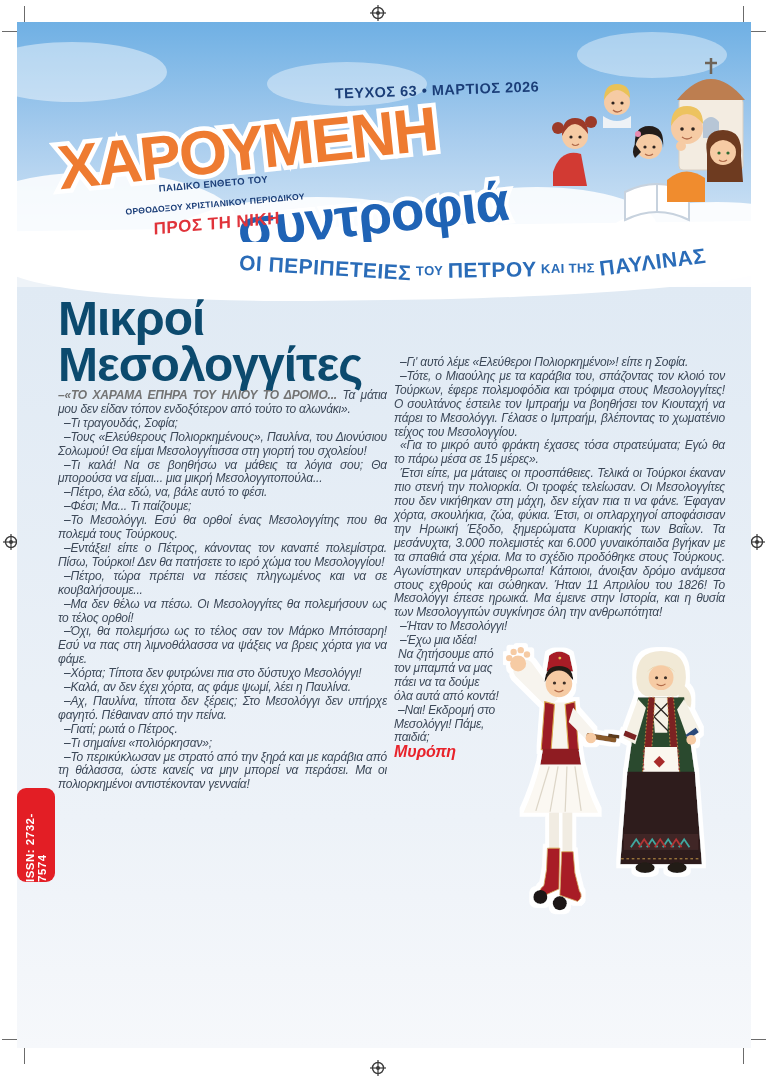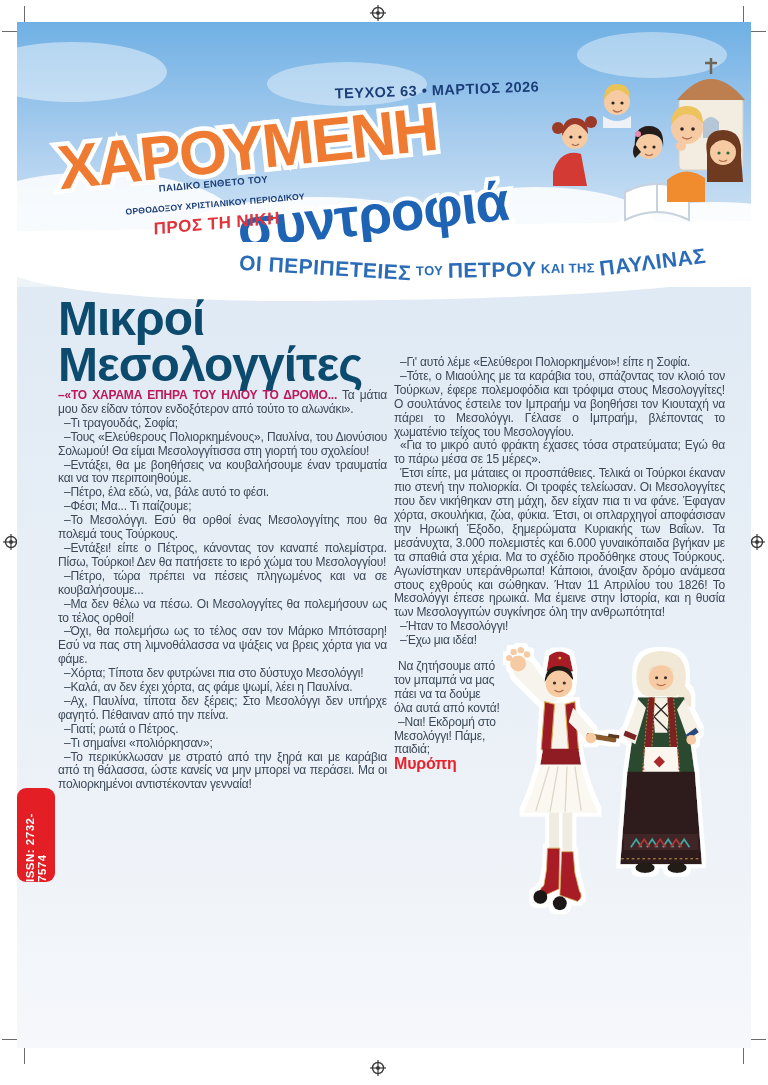--- a/index.html
+++ b/index.html
@@ -36,26 +36,26 @@
   .banner .small{font-size:13px;letter-spacing:.4px;vertical-align:2px;}
   .banner .w1{transform:rotate(4.5deg) translateY(1px);}
   .banner .w3{transform:translateY(6px);}
   .banner .w2,.banner .w4{transform:translateY(5px);}
   .banner .w5{transform:rotate(-6deg) translateY(1px);}
   
   .title{position:absolute;left:41px;top:274px;color:#0c4a6e;font-weight:bold;
          font-size:48px;line-height:.95;letter-spacing:-1px;}
   .col{position:absolute;color:#3c4858;font-size:12px;line-height:13.9px;
        letter-spacing:-.2px;text-align:justify;}
-  .col p{margin:0;text-indent:6px;}
+  .col p{margin:0;text-indent:6px;font-style:italic;}
   .leftcol{left:41px;top:367px;width:329px;height:656px;overflow:hidden;}
   .rightcol{left:377px;top:334px;width:331px;height:692px;}
-  .lead b{color:#be185d;}
+  .lead b{color:#737373;}
   .wraprow{display:flex;align-items:flex-start;}
-  .wrapcol{width:110px;text-align:left;margin-top:12px;}
+  .wrapcol{width:110px;text-align:left;}
   .wrapcol p{text-indent:4px;margin:0;}
   .signature{margin-top:32px;margin-left:14px;color:#e8232b;font-weight:bold;
              font-size:16px;text-indent:0 !important;}
   .fig-svg{margin-top:-30px;margin-left:2px;flex:0 0 auto;}
   
   .issn{position:absolute;left:0px;top:766px;width:38px;height:94px;background:#e31e25;
         border-radius:9px;display:flex;align-items:center;justify-content:center;}
   .issn span{writing-mode:vertical-rl;transform:rotate(180deg);color:#ffffff;
              font-weight:bold;font-size:11.5px;letter-spacing:.5px;}
 </style>
@@ -194,21 +194,21 @@
 
     <div class="title">
       <div>Μικροί</div>
       <div>Μεσολογγίτες</div>
     </div>
 
     <div class="col leftcol">
       <p class="lead" style="text-indent:0;"><b>–«ΤΟ ΧΑΡΑΜΑ ΕΠΗΡΑ ΤΟΥ ΗΛΙΟΥ ΤΟ ΔΡΟΜΟ...</b><span> Τα μάτια μου δεν είδαν τόπον ενδοξότερον από τούτο το αλωνάκι».</span></p>
       <p>–Τι τραγουδάς, Σοφία;</p>
       <p>–Τους «Ελεύθερους Πολιορκημένους», Παυλίνα, του Διονύσιου Σολωμού! Θα είμαι Μεσολογγίτισσα στη γιορτή του σχολείου!</p>
-      <p>–Εντάξει, θα με βοηθήσεις να κουβαλήσουμε έναν τραυματία και να τον περιποιηθούμε.</p>
+      <p>–Τι καλά! Να σε βοηθήσω να μάθεις τα λόγια σου; Θα μπορούσα να είμαι... μια μικρή Μεσολογγιτοπούλα...</p>
       <p>–Πέτρο, έλα εδώ, να, βάλε αυτό το φέσι.</p>
       <p>–Φέσι; Μα... Τι παίζουμε;</p>
       <p>–Το Μεσολόγγι. Εσύ θα ορθοί ένας Μεσολογγίτης που θα πολεμά τους Τούρκους.</p>
       <p>–Εντάξει! είπε ο Πέτρος, κάνοντας τον καναπέ πολεμίστρα. Πίσω, Τούρκοι! Δεν θα πατήσετε το ιερό χώμα του Μεσολογγίου!</p>
       <p>–Πέτρο, τώρα πρέπει να πέσεις πληγωμένος και να σε κουβαλήσουμε...</p>
       <p>–Μα δεν θέλω να πέσω. Οι Μεσολογγίτες θα πολεμήσουν ως το τέλος ορθοί!</p>
       <p>–Όχι, θα πολεμήσω ως το τέλος σαν τον Μάρκο Μπότσαρη! Εσύ να πας στη λιμνοθάλασσα να ψάξεις να βρεις χόρτα για να φάμε.</p>
       <p>–Χόρτα; Τίποτα δεν φυτρώνει πια στο δύστυχο Μεσολόγγι!</p>
       <p>–Καλά, αν δεν έχει χόρτα, ας φάμε ψωμί, λέει η Παυλίνα.</p>
       <p>–Αχ, Παυλίνα, τίποτα δεν ξέρεις; Στο Μεσολόγγι δεν υπήρχε φαγητό. Πέθαιναν από την πείνα.</p>

